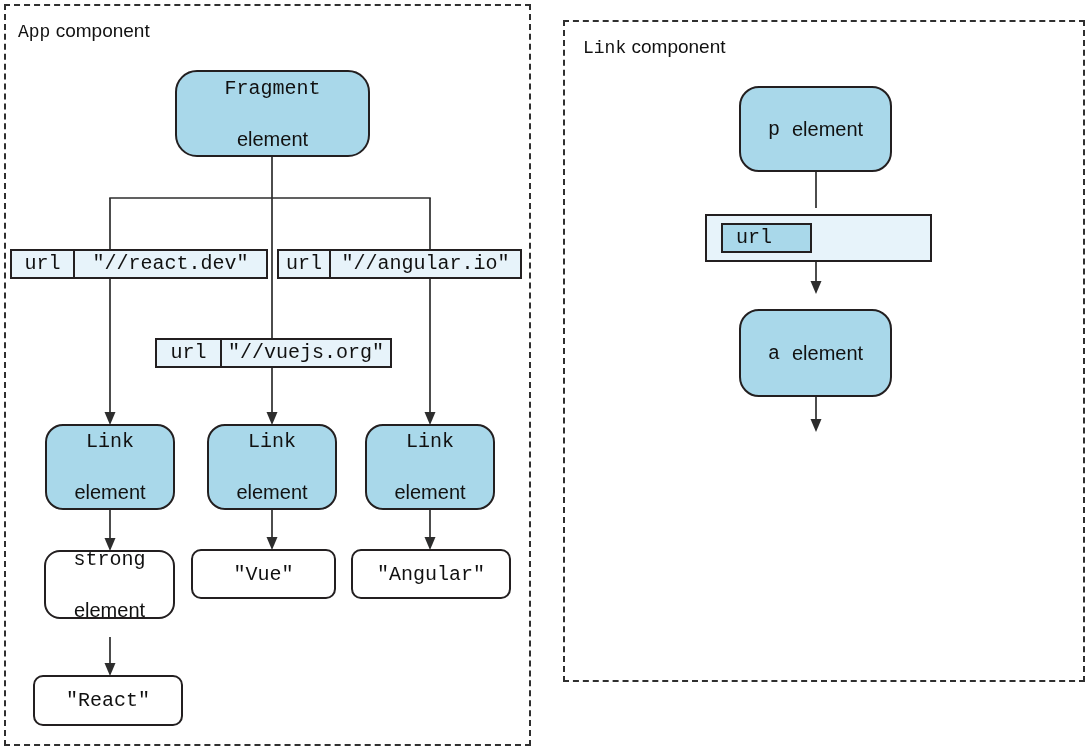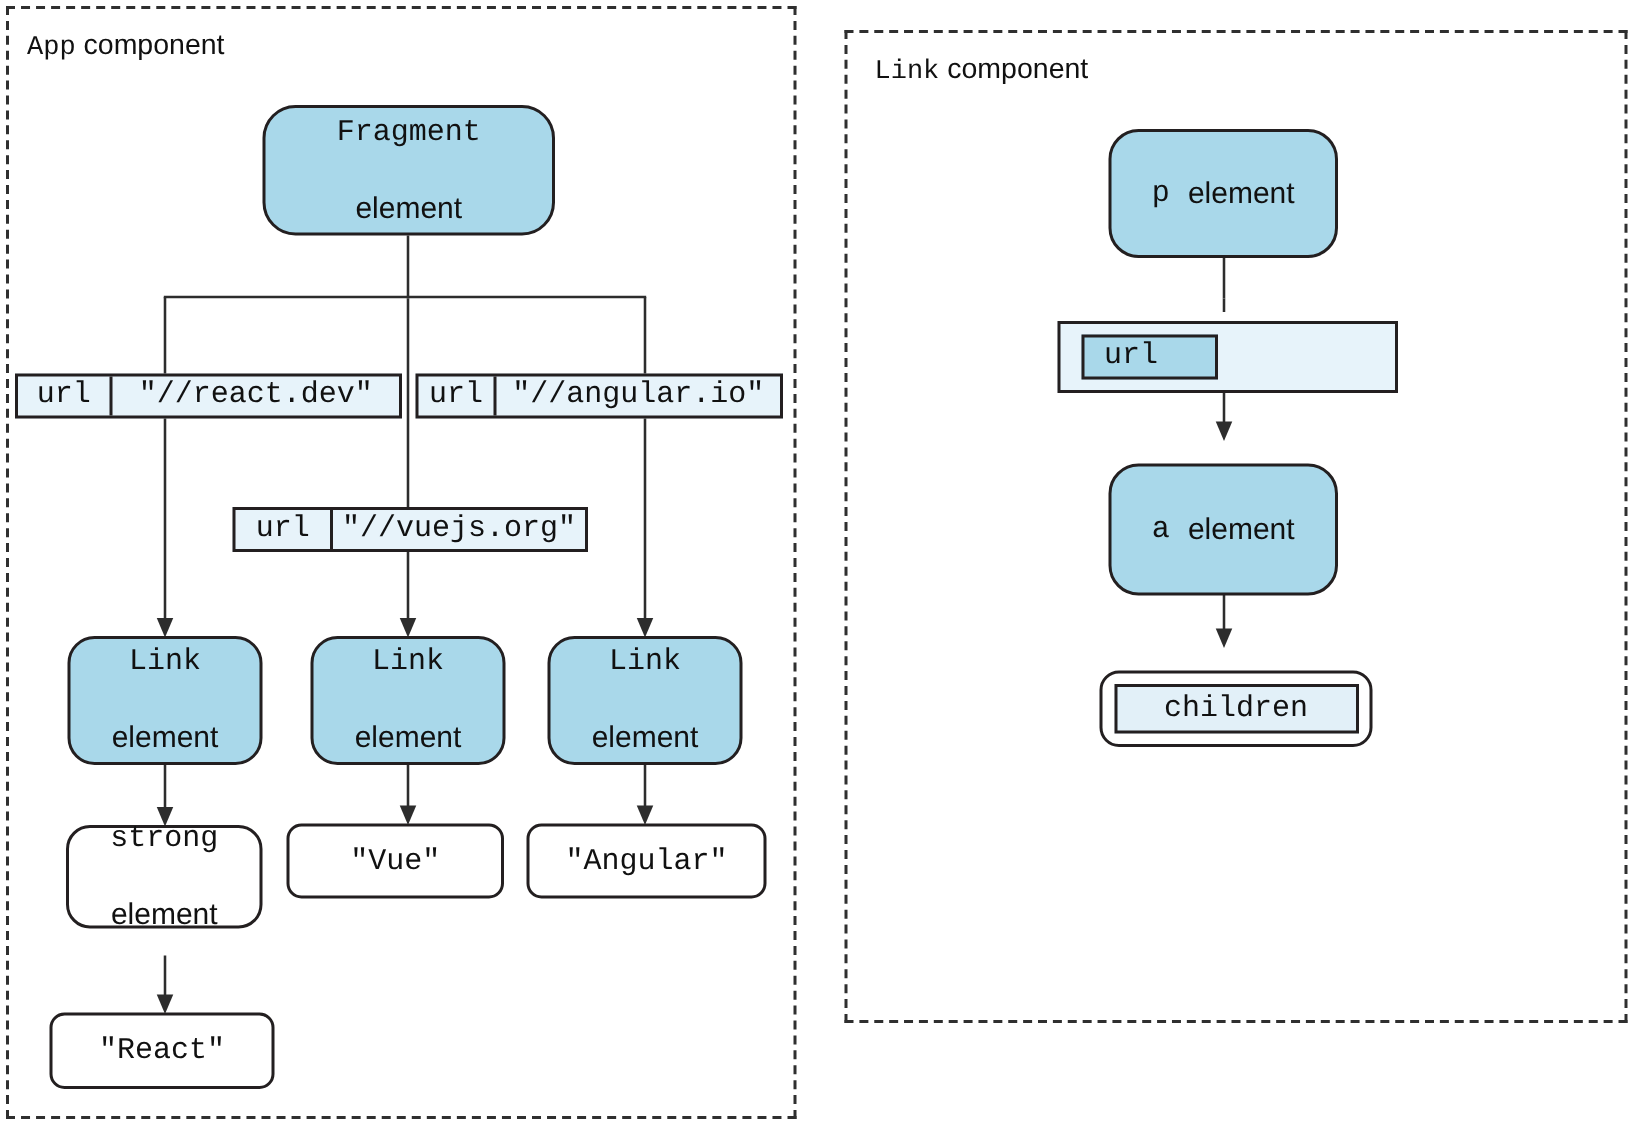--- a/index.html
+++ b/index.html
@@ -168,22 +168,19 @@
       <div class="val">
         <div class="url-chip">url</div>
       </div>
     </div>
 
     <div class="node node-blue oneline a-node">
       <span class="code">a</span>
         <span class="lbl">element</span>
     </div>
 
-    <div class="children-outer">
-      <div class="children-inner">children</div>
-    </div>
   </section>
 
   <svg class="wires-top" width="1089" height="750" viewBox="0 0 1089 750">
     <path class="edge" d="M816 199 V208"></path>
   </svg>
 
 </div>
 
 </body></html>

